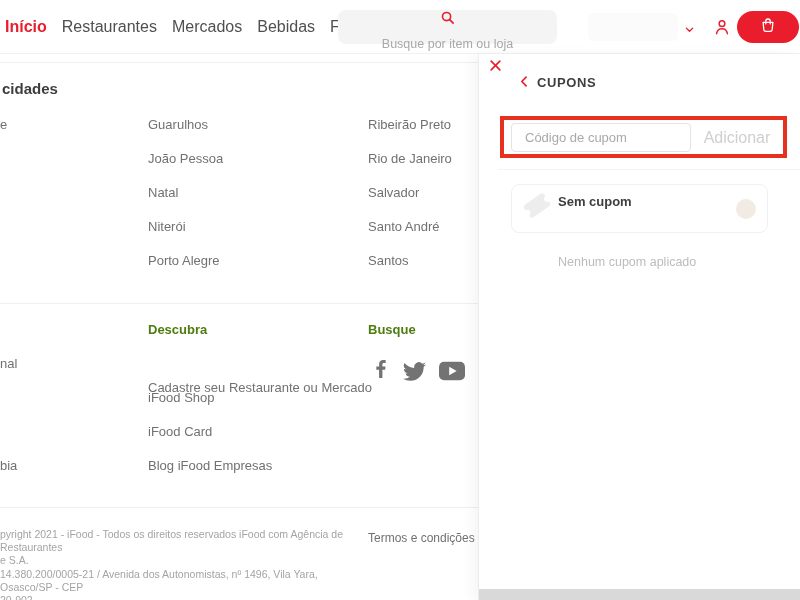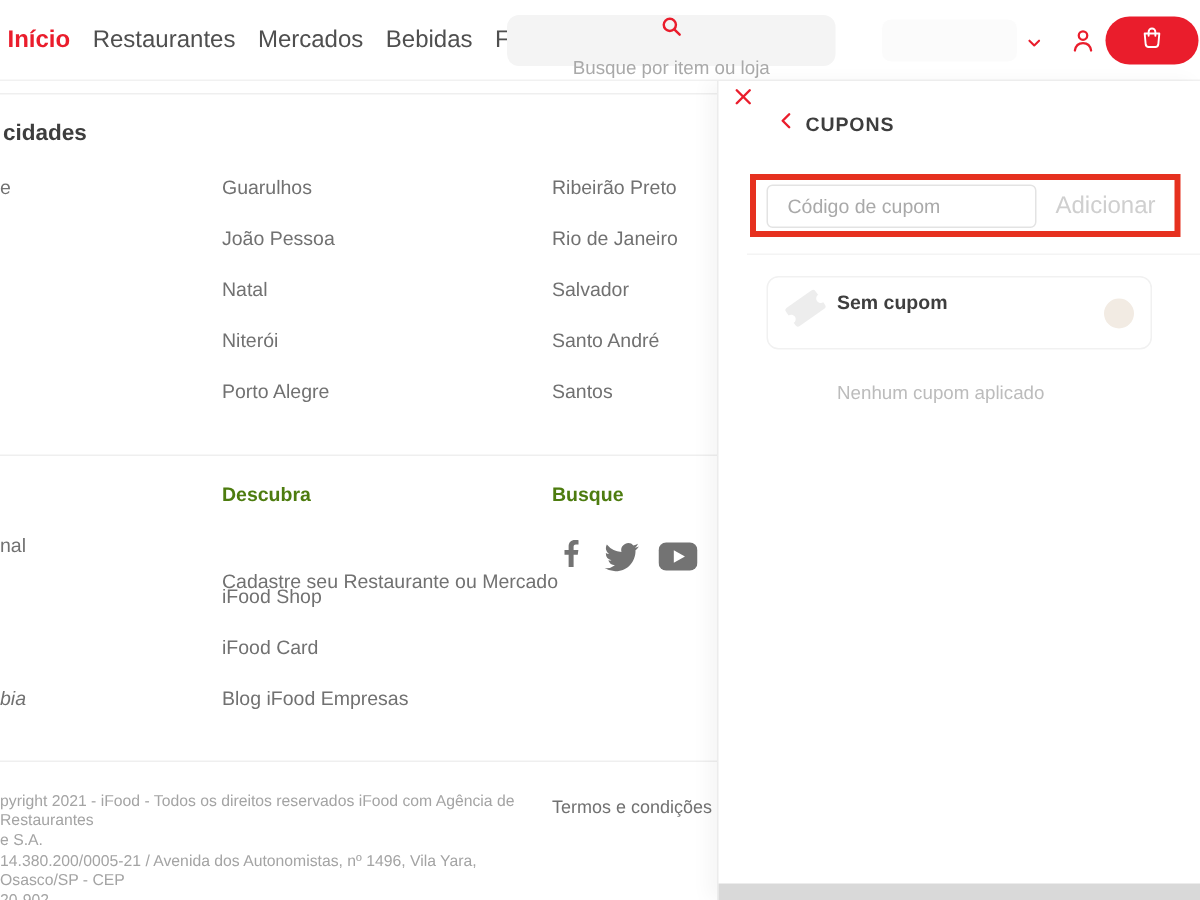--- a/index.html
+++ b/index.html
@@ -126,21 +126,21 @@
 
 <span class="city" style="left:368px; top:117px;">Ribeirão Preto</span>
 <span class="city" style="left:368px; top:151px;">Rio de Janeiro</span>
 <span class="city" style="left:368px; top:185px;">Salvador</span>
 <span class="city" style="left:368px; top:219px;">Santo André</span>
 <span class="city" style="left:368px; top:253px;">Santos</span>
 
 <div class="divider" style="top:303px;"></div>
 
 <span class="linkitem" style="left:0; top:356px;">nal</span>
-<span class="linkitem" style="left:0; top:458px;font-style:italic;">bia</span>
+<span class="linkitem" style="left:0; top:458px;">bia</span>
 
 <span class="colhead" style="left:148px; top:322px;">Descubra</span>
 <span class="linkitem" style="left:148px; top:364px;margin-top:16px;">Cadastre seu Restaurante ou Mercado</span>
 <span class="linkitem" style="left:148px; top:390px;">iFood Shop</span>
 <span class="linkitem" style="left:148px; top:424px;">iFood Card</span>
 <span class="linkitem" style="left:148px; top:458px;">Blog iFood Empresas</span>
 
 <span class="colhead" style="left:368px; top:322px;">Busque</span>
 <span class="social-icon" style="left:369px;">
   <svg width="24" height="24" viewBox="0 0 24 24" fill="#737373">

